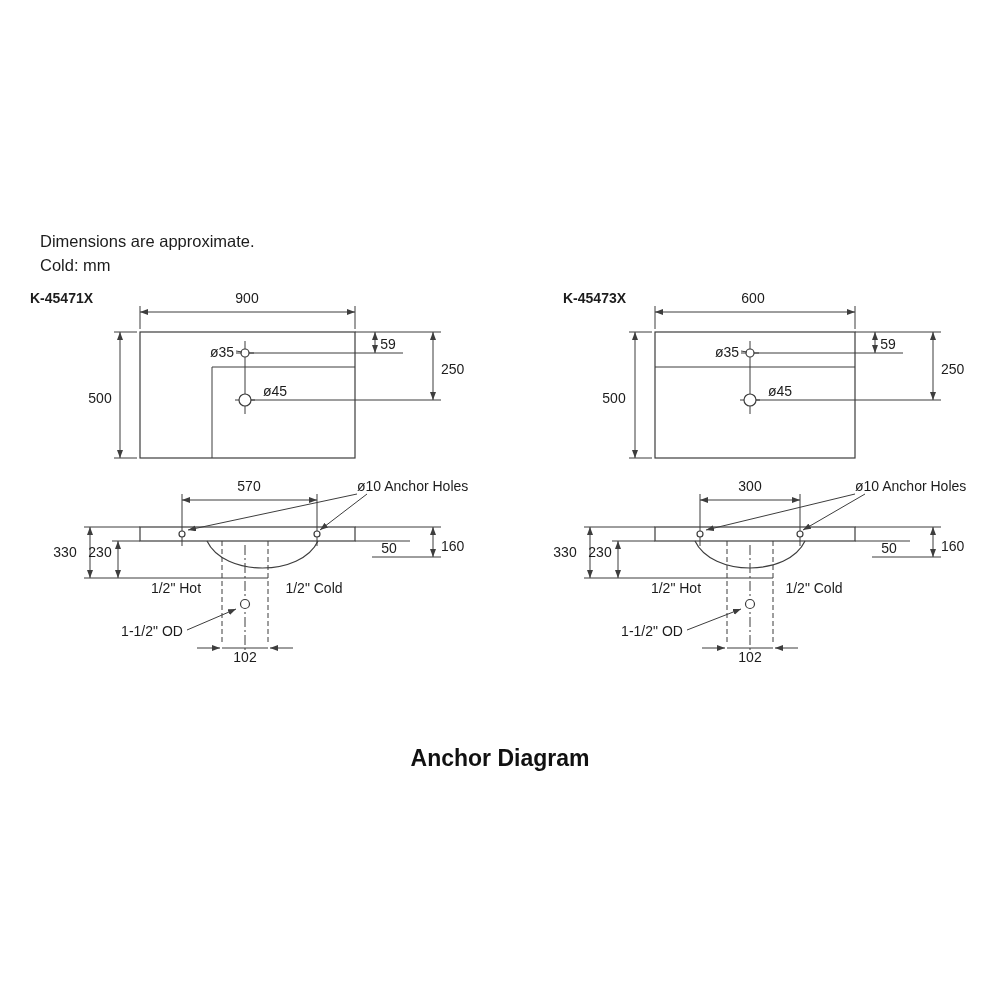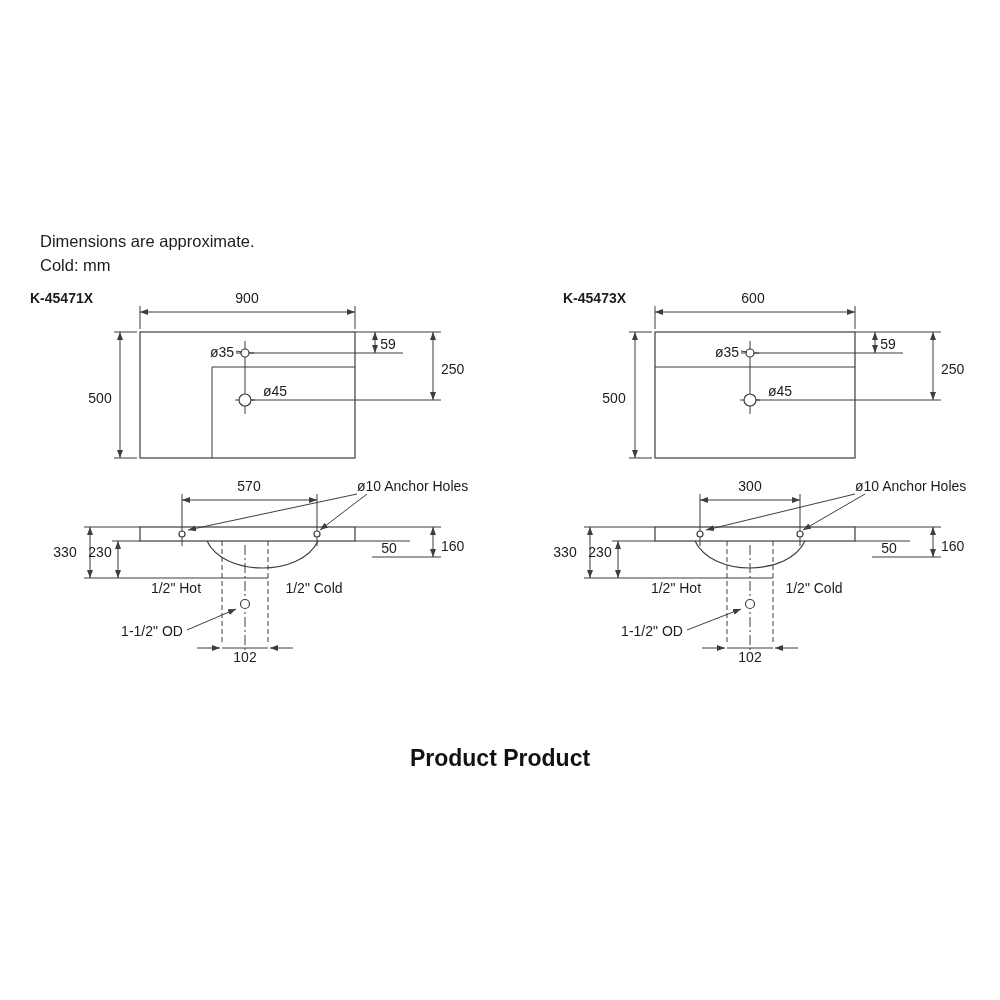--- a/index.html
+++ b/index.html
@@ -196,15 +196,15 @@
         <line class="tn" x1="687" y1="630" x2="741" y2="609" marker-end="url(#mE)"></line>
 
         <line class="tn" x1="727" y1="648" x2="773" y2="648"></line>
         <line class="tn" x1="702" y1="648" x2="725" y2="648" marker-end="url(#mE)"></line>
         <line class="tn" x1="798" y1="648" x2="775" y2="648" marker-end="url(#mE)"></line>
         <text x="750" y="662" text-anchor="middle">102</text>
       </g>
     </g>
   </svg>
 
-  <div class="ftr">Product Product</div>
+  <div class="ftr">Anchor Diagram</div>
 
 </div>
 
 </body></html>

